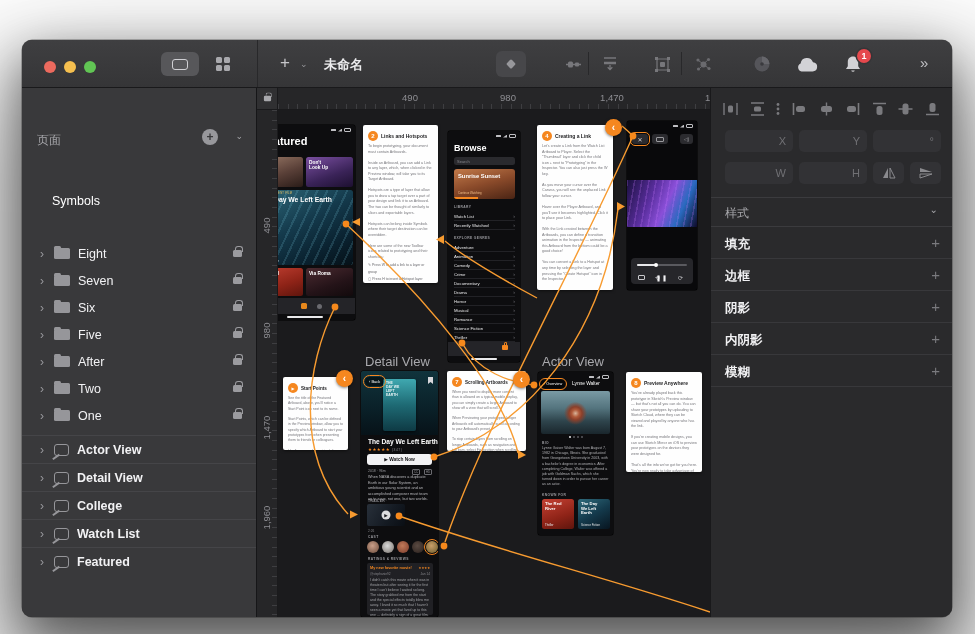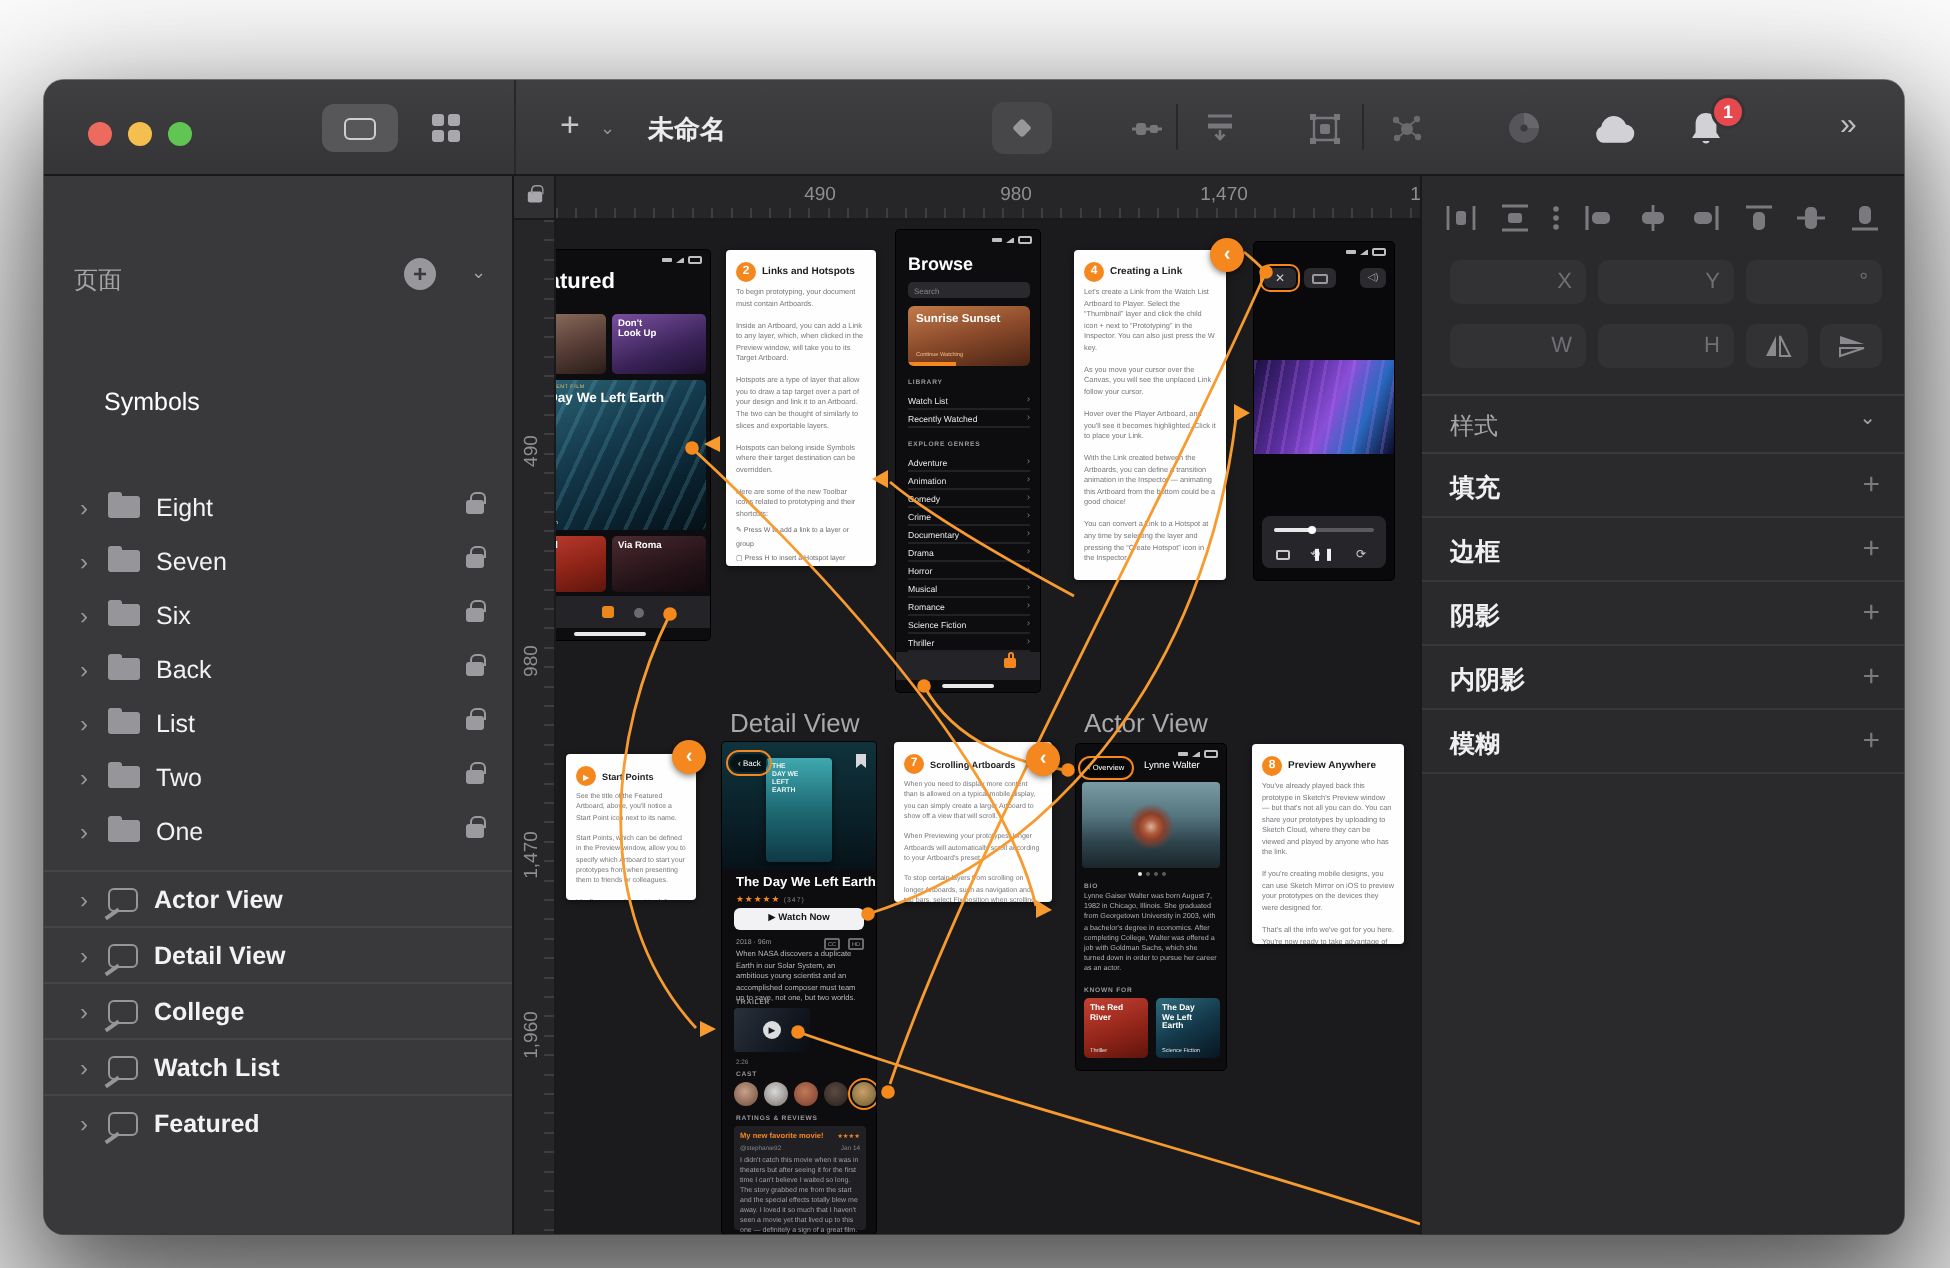--- a/index.html
+++ b/index.html
@@ -255,27 +255,27 @@
         </div>
         <div class="srow">
           <span class="chev">›</span>
           <span class="folder"></span>
           <span class="lbl">Six</span>
           <span class="lock"></span>
         </div>
         <div class="srow">
           <span class="chev">›</span>
           <span class="folder"></span>
-          <span class="lbl">Back</span>
+          <span class="lbl">Five</span>
           <span class="lock"></span>
         </div>
         <div class="srow">
           <span class="chev">›</span>
           <span class="folder"></span>
-          <span class="lbl">List</span>
+          <span class="lbl">After</span>
           <span class="lock"></span>
         </div>
         <div class="srow">
           <span class="chev">›</span>
           <span class="folder"></span>
           <span class="lbl">Two</span>
           <span class="lock"></span>
         </div>
         <div class="srow">
           <span class="chev">›</span>
@@ -381,21 +381,21 @@
 Hotspots can belong inside Symbols where their target destination can be overridden.
 
 Here are some of the new Toolbar icons related to prototyping and their shortcuts:</div>
           <div class="keys">✎  Press  W  to add a link to a layer or group
 ▢  Press  H  to insert a Hotspot layer
 ◳  Control  P  to hide / show prototyping
 ▶  Command  P  to open Preview</div>
 
         </div>
 
-        <div class="phone" style="left:170px;top:5px;width:72px;height:231px">
+        <div class="phone" style="left:170px;top:21px;width:72px;height:231px">
           <div class="statusbar">
               <i class="sb1"></i>
               <i class="sb2"></i>
               <i class="sb3"></i>
             </div>
           <div style="position:absolute;left:6px;top:12px;font-size:9px;font-weight:bold;color:#fff">Browse</div>
           <div style="position:absolute;left:6px;top:26px;right:5px;height:8px;background:#2A2A2E;border-radius:2.5px;
                       font-size:4px;color:#85858A;display:flex;align-items:center;padding:0 3px">
             <span>Search</span>
           </div>

